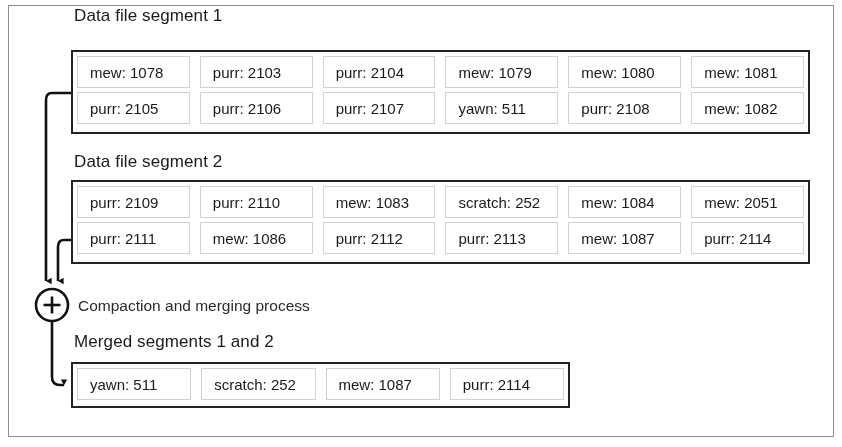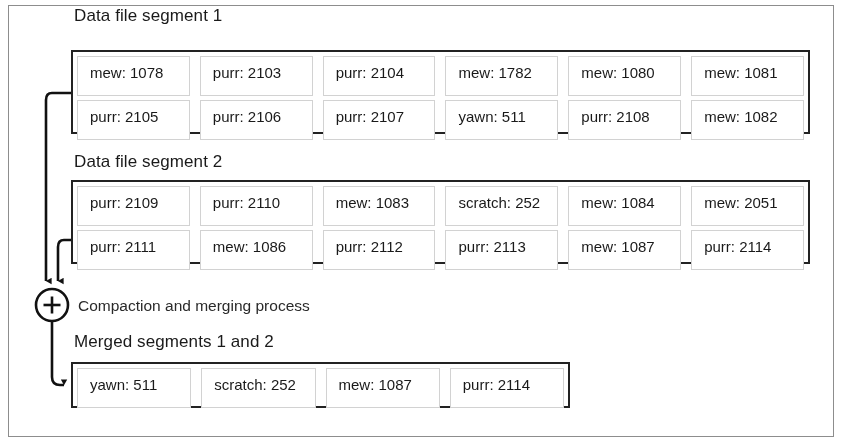--- a/index.html
+++ b/index.html
@@ -12,21 +12,21 @@
   .seg-title{position:absolute;font-size:17px;font-weight:400;color:#1a1a1a;
              letter-spacing:.1px;white-space:nowrap;}
 
   .seg-box{position:absolute;border:2.5px solid #222;background:#fff;
            box-sizing:border-box;padding:4px;}
 
   .seg-row{display:flex;}
   .seg-row + .seg-row{margin-top:4px;}
 
   .cell{flex:1 1 0;border:1px solid #d2d2d2;background:#fff;box-sizing:border-box;
-        height:40px;line-height:32px;font-size:15px;color:#1a1a1a;
+        height:32px;line-height:32px;font-size:15px;color:#1a1a1a;
         padding-left:12px;white-space:nowrap;overflow:hidden;}
   .cell + .cell{margin-left:10px;}
 
   .merge-label{position:absolute;font-size:15.5px;color:#2a2a2a;
                white-space:nowrap;}
 
   #wires{position:absolute;left:0;top:0;width:842px;height:447px;
          pointer-events:none;}
 </style>
 </head>
@@ -34,21 +34,21 @@
 
 <div id="outer-frame"></div>
 
 <div class="seg-title" style="left:74px;top:6px;">Data file segment 1</div>
 
 <div class="seg-box" id="box-seg1" style="left:71px;top:50px;width:739px;height:84px;">
   <div class="seg-row">
     <div class="cell">mew: 1078</div>
     <div class="cell">purr: 2103</div>
     <div class="cell">purr: 2104</div>
-    <div class="cell">mew: 1782</div>
+    <div class="cell">mew: 1079</div>
     <div class="cell">mew: 1080</div>
     <div class="cell">mew: 1081</div>
   </div>
   <div class="seg-row">
     <div class="cell">purr: 2105</div>
     <div class="cell">purr: 2106</div>
     <div class="cell">purr: 2107</div>
     <div class="cell">yawn: 511</div>
     <div class="cell">purr: 2108</div>
     <div class="cell">mew: 1082</div>

